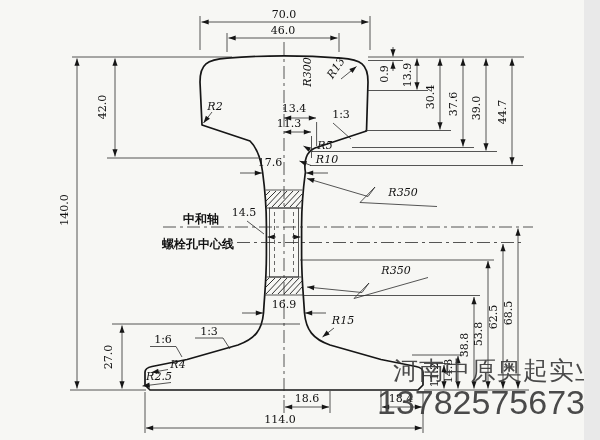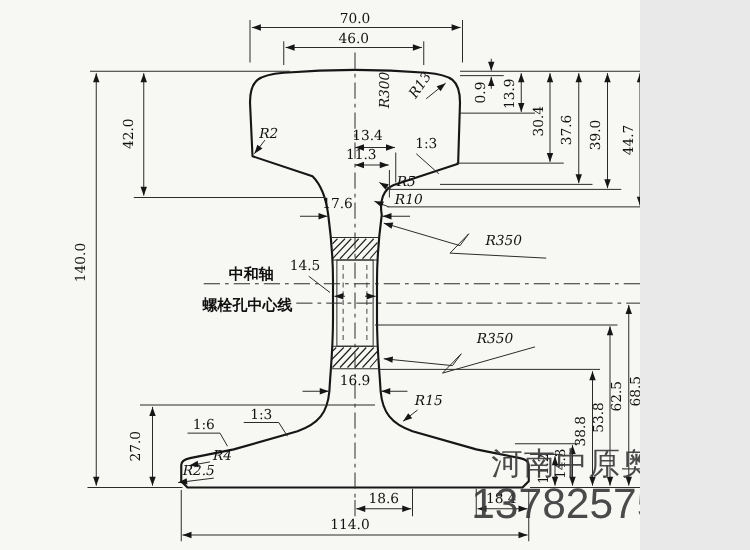--- a/index.html
+++ b/index.html
@@ -1,16 +1,16 @@
 <!DOCTYPE html>
 <html><head>
 <meta charset="utf-8">
 <style>
   html,body{margin:0;padding:0;background:#e9e9e9;}
-  .canvas{position:relative;width:512px;height:440px;background:#f7f7f4;overflow:hidden;
+  .canvas{position:relative;width:584px;height:440px;background:#f7f7f4;overflow:hidden;
           font-family:"DejaVu Serif","Liberation Serif",serif;}
   svg{position:absolute;left:0;top:0;}
   .outline{fill:none;stroke:#161616;stroke-width:1.7;stroke-linejoin:round;}
   .thin{stroke:#2b2b2b;stroke-width:0.8;fill:none;}
   .hatch{stroke:#1d1d1d;stroke-width:0.9;}
   .cl{stroke:#2b2b2b;stroke-width:0.8;fill:none;stroke-dasharray:13 4 3 4;}
   .dash{stroke:#2b2b2b;stroke-width:0.7;fill:none;stroke-dasharray:4 3;}
   text{fill:#111;font-size:11px;font-family:"DejaVu Serif","Liberation Serif",serif;}
   .it{font-style:italic;}
   .cjk{font-family:"Liberation Sans","DejaVu Sans",sans-serif;font-size:12px;font-weight:bold;}

